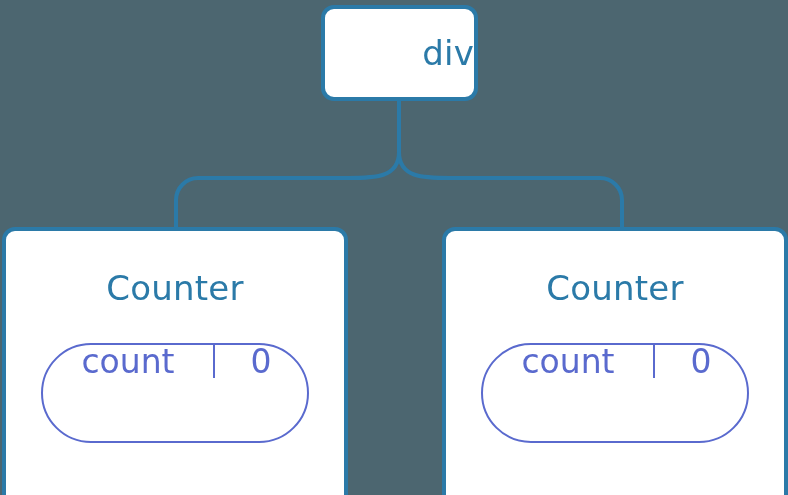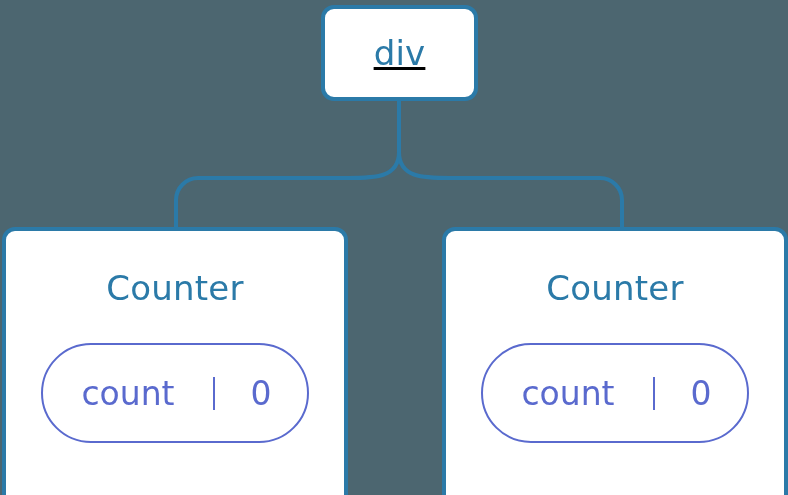--- a/index.html
+++ b/index.html
@@ -43,22 +43,21 @@
   }
 
   
   #node-div {
     left: 321px;
     top: 5px;
     width: 157px;
     height: 96px;
     display: flex;
     align-items: center;
-    justify-content: center;
-    text-decoration: underline;
+    justify-content: flex-end;
   }
   .node-root-label {
     color: #2b7aa8;
     font-size: 34px;
     font-weight: 400;
     letter-spacing: 0.2px;
     line-height: 1;
     font-family: "DejaVu Sans", sans-serif;
   }
 
@@ -88,21 +87,21 @@
     line-height: 1;
     letter-spacing: 0.2px;
     margin-bottom: 38px;
     font-family: "DejaVu Sans", sans-serif;
   }
 
   
   .state-pill {
     position: relative;
     display: flex;
-    align-items: center;
+    align-items: flex-start;
     width: 268px;
     height: 100px;
     border: 2px solid #5a6ace;
     border-radius: 50px;
     box-sizing: border-box;
     background: transparent;
     overflow: hidden;
   }
   .state-pill-key {
     flex: 0 0 172px;

